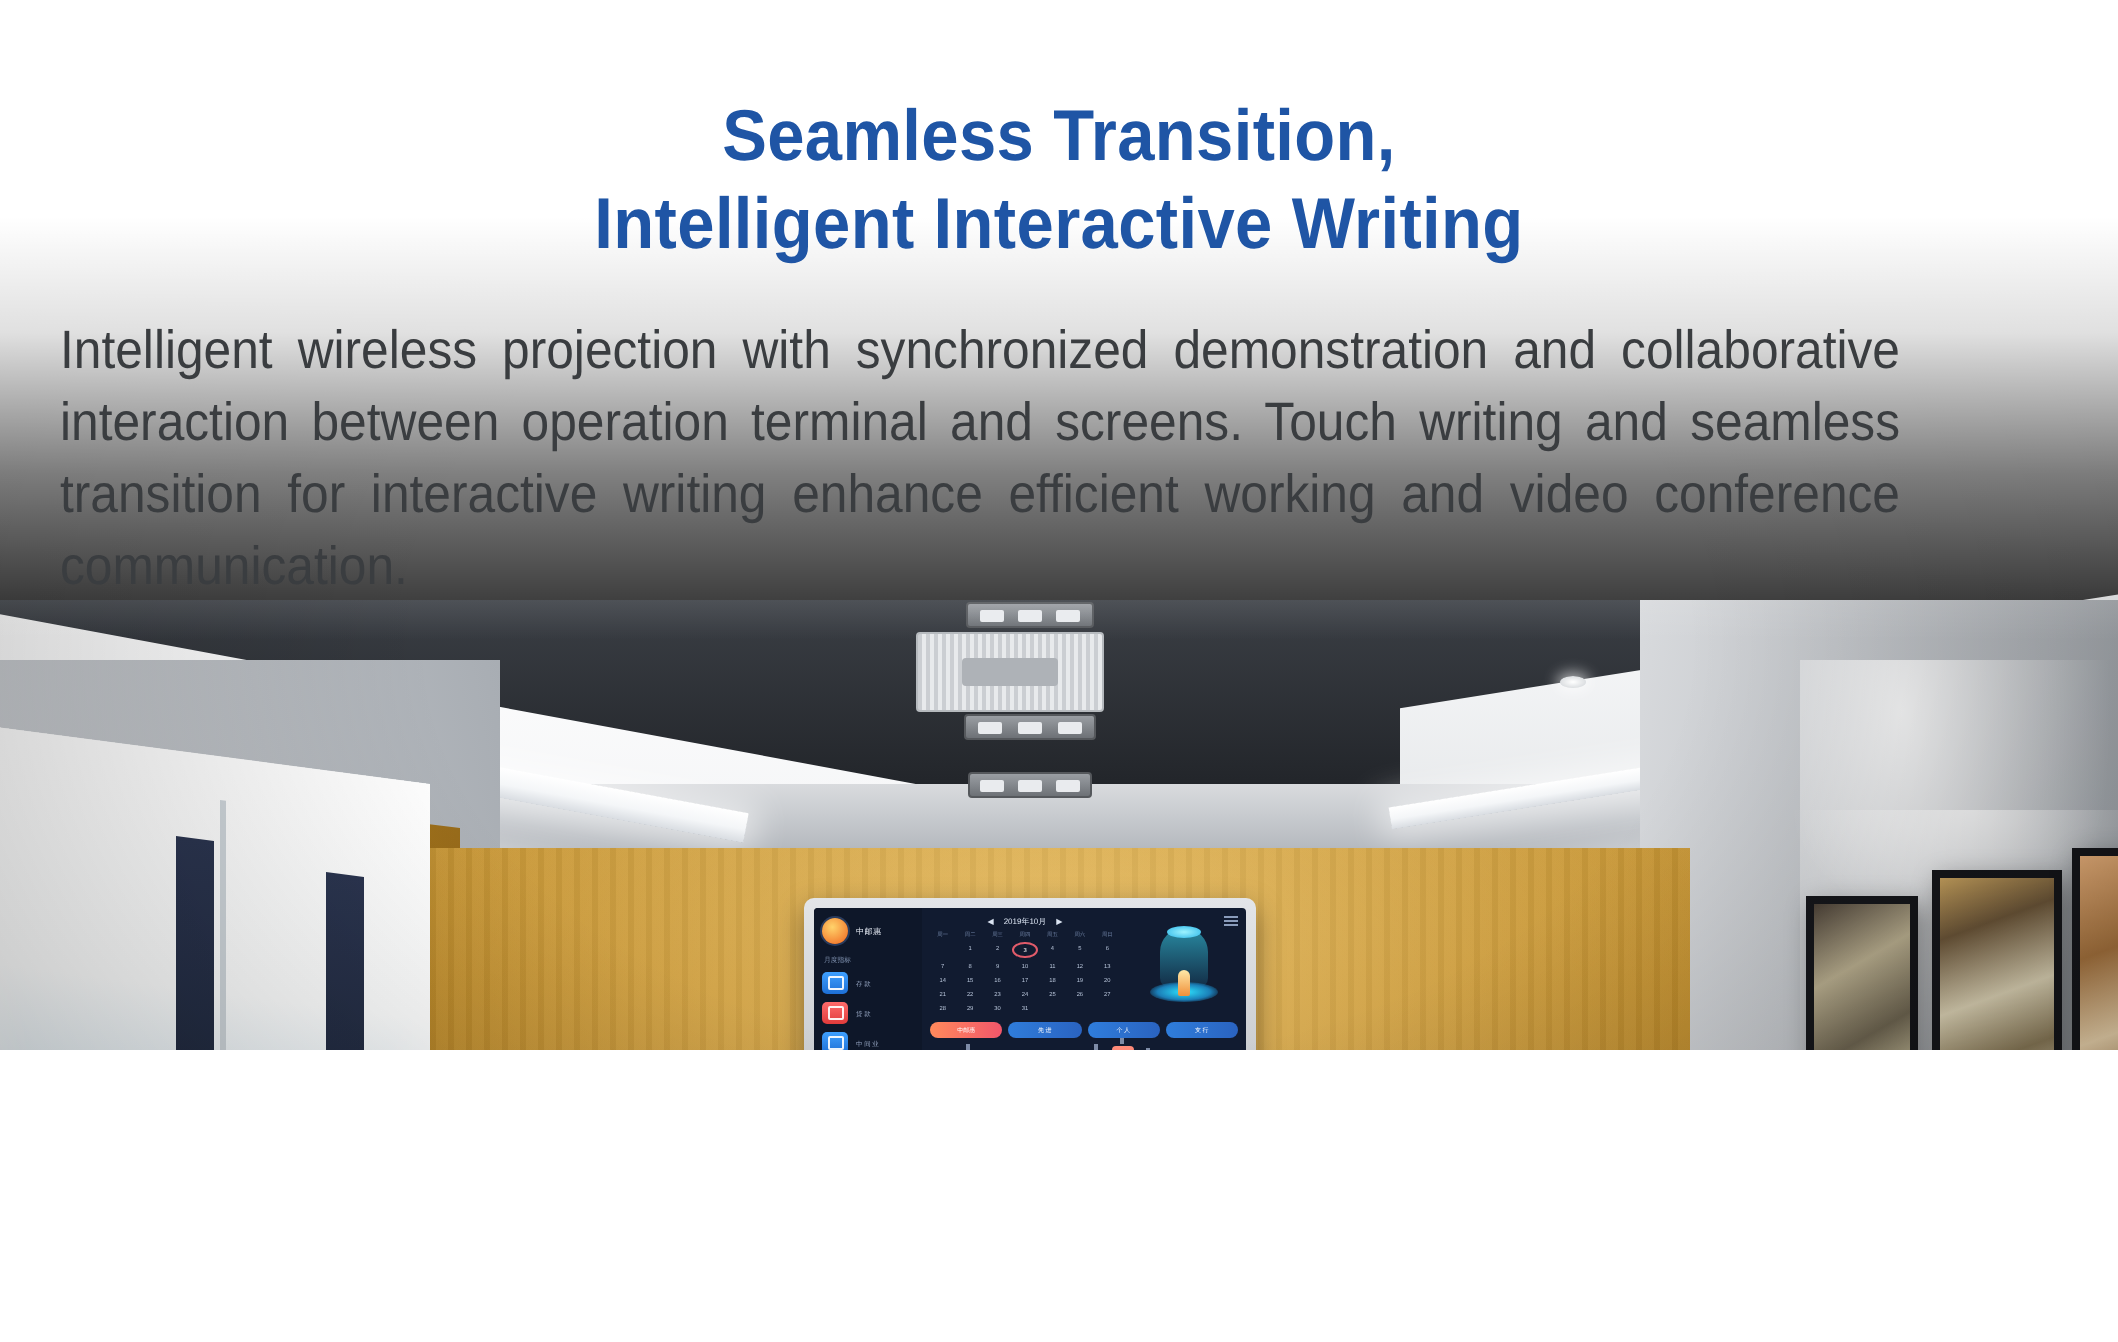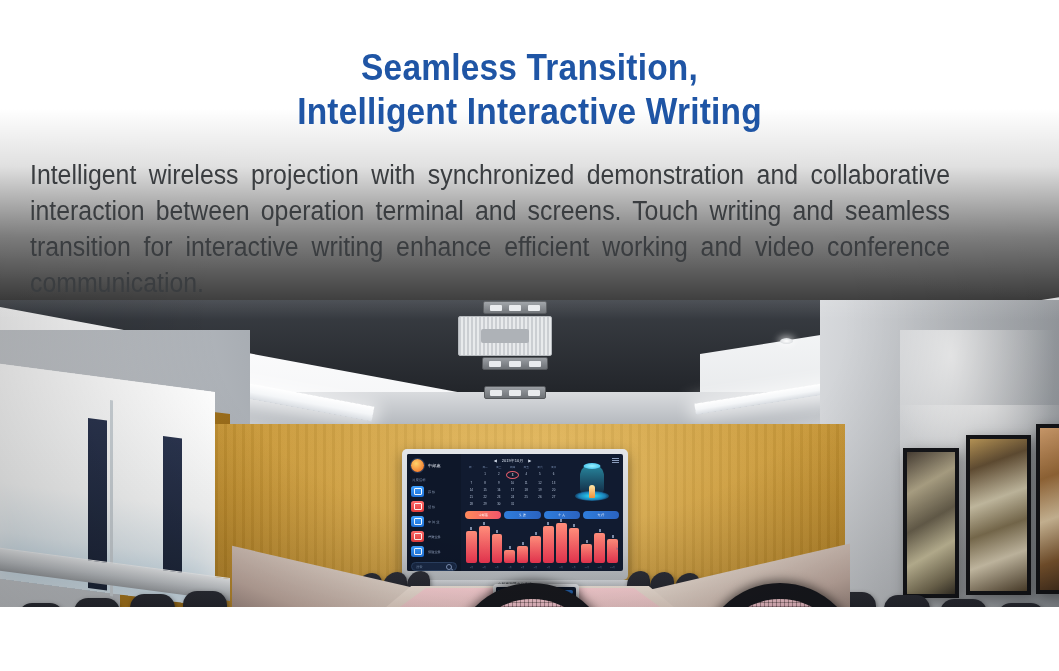--- a/index.html
+++ b/index.html
@@ -1,20 +1,20 @@
 <!DOCTYPE html>
 <html><head>
 <meta charset="utf-8">
 <title>Seamless Transition, Intelligent Interactive Writing</title>
 <style>
   html,body{margin:0;padding:0;background:#fff;}
   body{font-family:"Liberation Sans",sans-serif;}
 
   .stage{
-    position:relative;width:1059px;height:607px;overflow:hidden;
+    position:relative;width:1059px;height:525px;overflow:hidden;
     background:#5eead4;
   }
 
   
   .photo{position:absolute;left:0;top:0;width:1059px;height:671px;overflow:hidden;background:#2b2b2b;}
 
   
   .wall-right{
     position:absolute;left:820px;top:300px;width:239px;height:371px;
     background:linear-gradient(100deg,#d8dadd 0%,#c3c6ca 35%,#b0b4b9 70%,#9aa0a6 100%);

